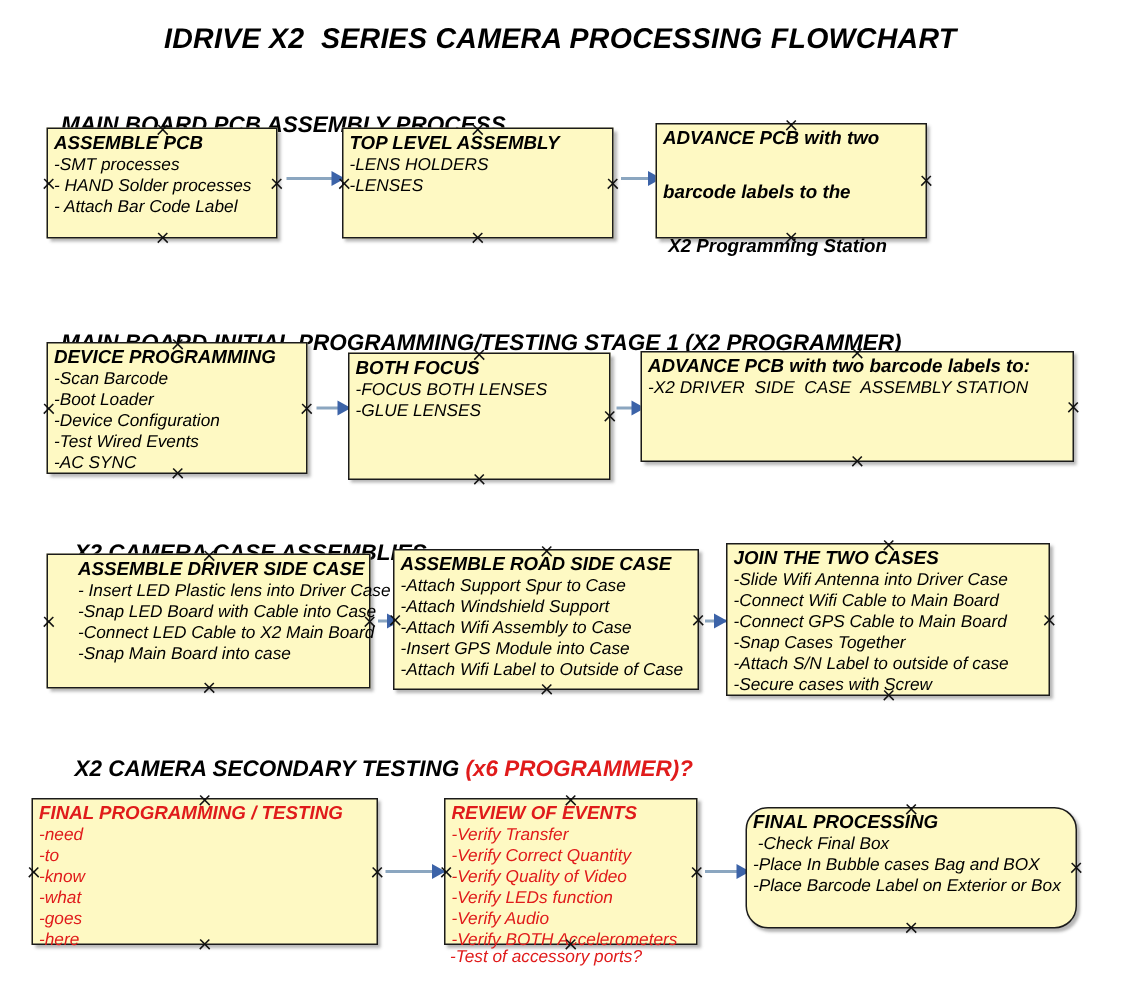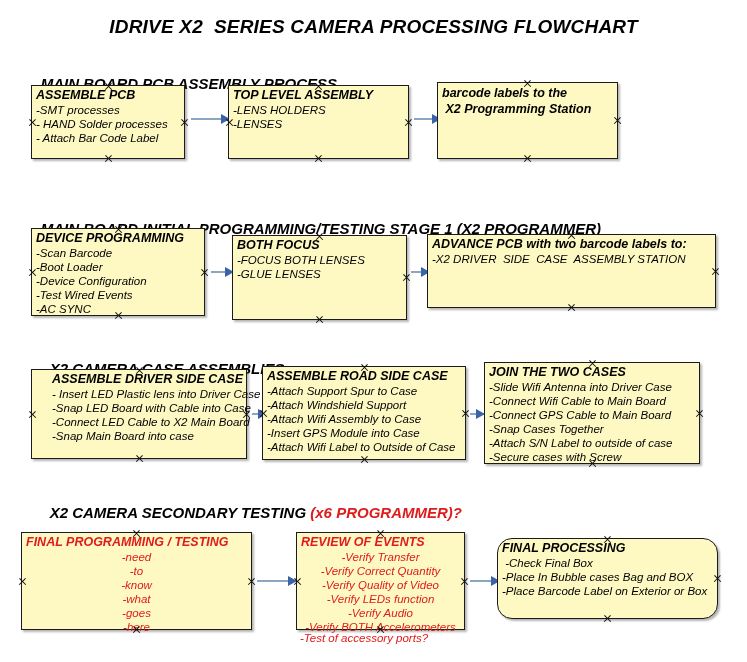--- a/index.html
+++ b/index.html
@@ -68,24 +68,25 @@
     font-weight: normal;
     line-height: 14px;
     white-space: pre;
     color: #000;
   }
   
   .node.bold-all .node-line {
     font-weight: bold;
     font-size: 12.5px;
     line-height: 16px;
+    margin-top: 20px;
   }
   
   .node.red .node-title { color: #e01b1b; }
-  .node.red .node-line  { color: #e01b1b; text-align: center; }
+  .node.red .node-line  { color: #e01b1b; }
 
   
   .handle {
     position: absolute;
     width: 9px;
     height: 9px;
     margin-left: -4.5px;
     margin-top: -4.5px;
     pointer-events: none;
   }
@@ -156,20 +157,21 @@
     <div class="node-line">-LENSES</div>
     <span class="handle" style="left:50%; top:0;"></span>
     <span class="handle" style="left:50%; top:100%;"></span>
     <span class="handle" style="left:0; top:50%;"></span>
     <span class="handle" style="left:100%; top:50%;"></span>
   </div>
 
   <div class="connector" style="left:414px; top:118px; width:26px;"></div>
 
   <div class="node bold-all" style="left:437px; top:82px; width:181px; height:77px;">
+    <div class="node-title">ADVANCE PCB with two</div>
     <div class="node-line">barcode labels to the</div>
     <div class="node-line"> X2 Programming Station</div>
     <span class="handle" style="left:50%; top:0;"></span>
     <span class="handle" style="left:50%; top:100%;"></span>
     <span class="handle" style="left:100%; top:50%;"></span>
   </div>
 
   <div class="section-header" style="left:24px; top:203px;">
     <span>MAIN BOARD INITIAL PROGRAMMING/TESTING STAGE 1 (X2 PROGRAMMER)</span>
   </div>

